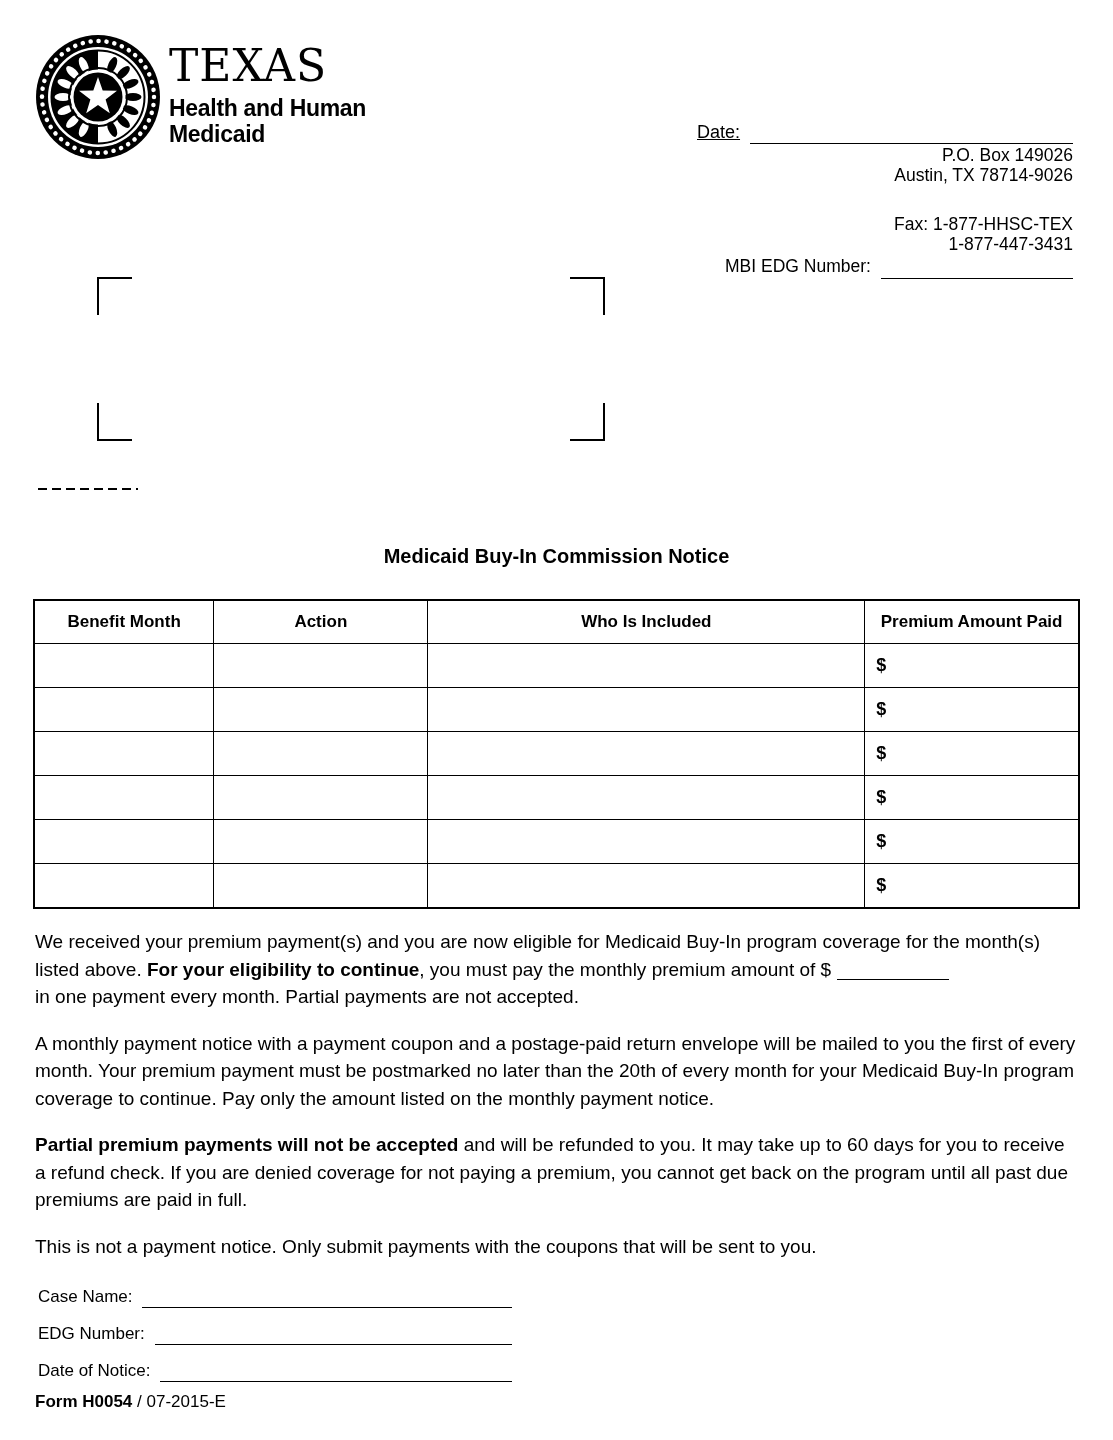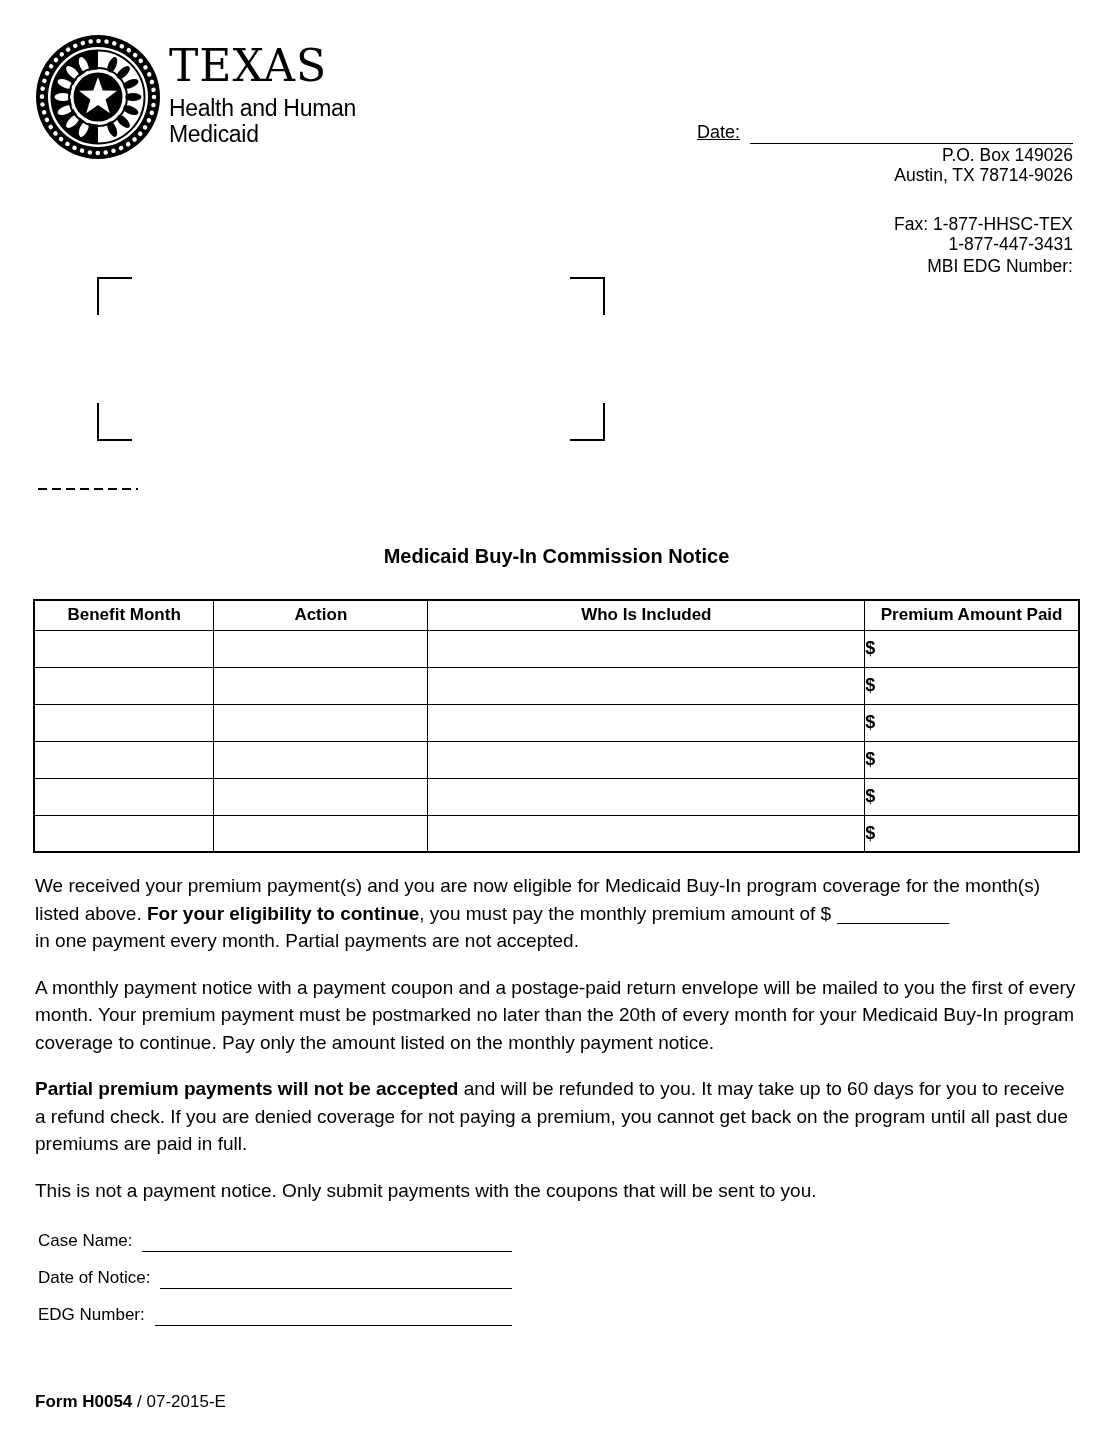--- a/index.html
+++ b/index.html
@@ -16,52 +16,52 @@
 
   
   .seal { position: absolute; left: 36px; top: 35px; width: 124px; height: 124px; }
   .wordmark { position: absolute; left: 169px; top: 42px; }
   .wordmark .org {
     font-family: "DejaVu Serif", "Liberation Serif", serif;
     font-size: 44px; line-height: 48px; letter-spacing: 1px; font-weight: 500;
   }
   .wordmark .agency {
     margin-top: 5px;
-    font-size: 23px; line-height: 26px; font-weight: normal; letter-spacing: -0.3px;
+    font-size: 23px; line-height: 26px; font-weight: bold; letter-spacing: -0.3px;
   }
 
   
   .date-row { position: absolute; left: 697px; right: 40px; top: 114px; display: flex; align-items: flex-end; height: 30px; text-decoration: underline; }
   .date-row .lbl { font-size: 18px; line-height: 24px; }
   .blank { flex: 1; border-bottom: 1.5px solid #000; margin-left: 10px; height: 24px; }
   .addr-block { position: absolute; right: 40px; top: 146px; text-align: right; font-size: 17.5px; line-height: 19.5px; }
   .addr-block div { white-space: nowrap; }
   .fax-block { position: absolute; right: 40px; top: 215px; text-align: right; font-size: 17.5px; line-height: 19.5px; }
-  .mbi-row { position: absolute; left: 708px; right: 40px; top: 255px; display: flex; align-items: flex-end; height: 28px; flex-direction: column; }
+  .mbi-row { position: absolute; left: 725px; right: 40px; top: 255px; display: flex; height: 28px; }
   .mbi-row .lbl { font-size: 17.5px; line-height: 23px; white-space: nowrap; }
 
   
   .window { position: absolute; left: 97px; top: 277px; width: 508px; height: 164px; }
   .corner { position: absolute; width: 35px; height: 38px; }
   .corner.tl { left: 0; top: 0; border-top: 2px solid #000; border-left: 2px solid #000; }
   .corner.tr { right: 0; top: 0; border-top: 2px solid #000; border-right: 2px solid #000; }
   .corner.bl { left: 0; bottom: 0; border-bottom: 2px solid #000; border-left: 2px solid #000; }
   .corner.br { right: 0; bottom: 0; border-bottom: 2px solid #000; border-right: 2px solid #000; }
 
   .dash-mark {
     position: absolute; left: 38px; top: 488px; width: 100px; height: 2px;
     background: repeating-linear-gradient(90deg, #000 0 9px, transparent 9px 14px);
   }
 
   
   .main { position: absolute; left: 33px; top: 546px; width: 1047px; }
   .title { margin: 0 0 33px 0; font-size: 20px; line-height: 20px; font-weight: bold; text-align: center; }
 
   table.elig { width: 100%; border-collapse: collapse; table-layout: fixed; border: 2px solid #000; }
-  table.elig th, table.elig td { border: 1.5px solid #000; padding: 0; margin-left: 16px; }
+  table.elig th, table.elig td { border: 1.5px solid #000; padding: 11px; margin-left: 16px; }
   table.elig th { height: 30px; font-size: 17px; font-weight: bold; text-align: center; vertical-align: middle; }
   table.elig td { height: 37px; font-size: 18px; vertical-align: middle; }
   td.premium { font-weight: bold; padding-left: 9px; }
   .col-benefit { width: 17.2%; } .col-action { width: 20.5%; } .col-who { width: 41.8%; } .col-premium { width: 20.5%; }
 
   .body-text p { margin: 19px 0 0 2px; font-size: 19px; line-height: 27.5px; }
   .inline-blank {
     display: inline-block; width: 112px; border-bottom: 1.5px solid #000;
     height: 18px; vertical-align: -4px; margin-left: 6px;
   }
@@ -216,25 +216,25 @@
 
       <p>This is not a payment notice. Only submit payments with the coupons that will be sent to you.</p>
     </div>
 
     <div class="fields">
       <div class="field-row">
         <span class="lbl">Case Name:</span>
         <span class="blank"></span>
       </div>
       <div class="field-row">
+        <span class="lbl">EDG Number:</span>
+        <span class="blank"></span>
+      </div>
+      <div class="field-row">
         <span class="lbl">Date of Notice:</span>
         <span class="blank"></span>
       </div>
-      <div class="field-row">
-        <span class="lbl">EDG Number:</span>
-        <span class="blank"></span>
-      </div>
     </div>
   </div>
 
   <div class="form-footer"><b>Form H0054</b><span> / 07-2015-E</span></div>
 
 </div>
 
 </body></html>

